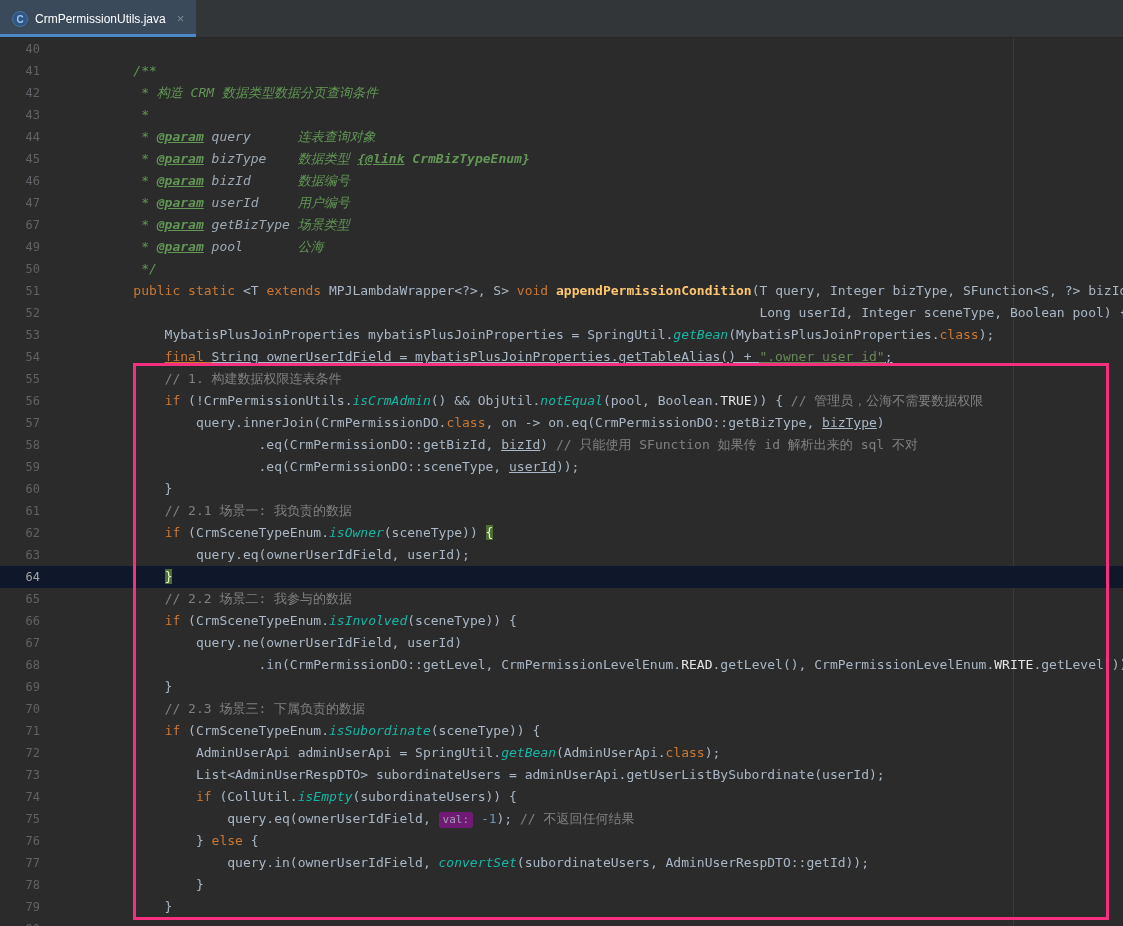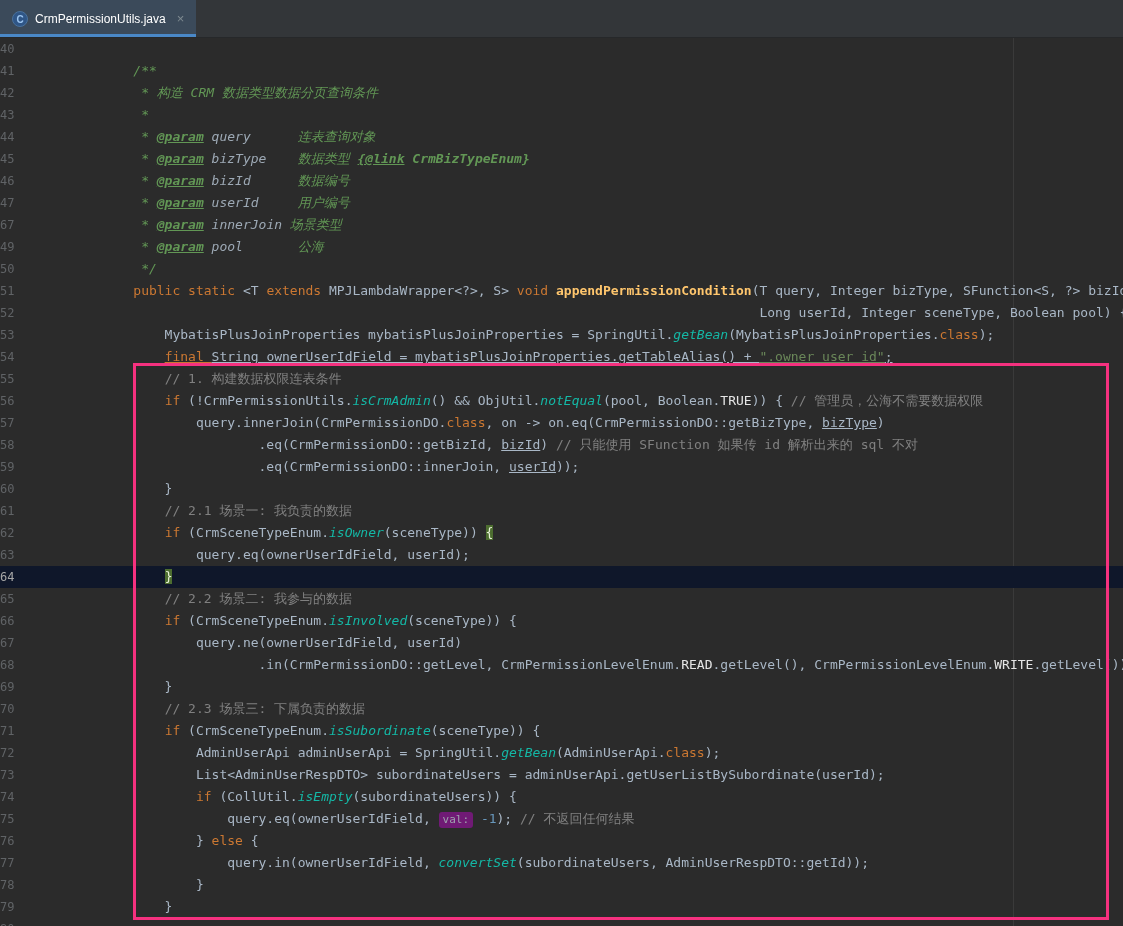--- a/index.html
+++ b/index.html
@@ -23,21 +23,21 @@
   }
   .tabtitle{color:#ffffff;font:12px "Liberation Sans",sans-serif;white-space:nowrap}
   .tabclose{color:#7F8B91;font:13px "Liberation Sans",sans-serif;padding-left:4px}
   
   .editor{position:absolute;top:38px;left:0;right:0;bottom:0;overflow:hidden}
   .guide{position:absolute;left:1013px;top:0;bottom:0;width:1px;background:#3A3A3A;z-index:0}
   #lines{position:relative;z-index:1}
   .line{display:flex;height:22px;line-height:22px;font-size:13px;white-space:pre}
   .line.cur{background:#0f172a}
   .line.cur .ln{color:#A6A6A6}
-  .ln{flex:none;width:40px;text-align:left;color:#606366;font-size:12px;user-select:none}
+  .ln{flex:none;width:40px;text-align:right;color:#606366;font-size:12px;user-select:none}
   .codeln{flex:none;white-space:pre;margin-left:62px}
   .tk{white-space:pre}
   .d{color:#A9B7C6}
   .k{color:#CC7832}
   .c{color:#808080}
   .doc{color:#629755;font-style:italic}
   .tag{color:#629755;font-weight:bold;font-style:italic;text-decoration:underline}
   .tagv{color:#629755;font-weight:bold;font-style:italic}
   .dp{color:#9DA9B5;font-style:italic}
   .m{color:#FFC66D;font-weight:bold}
@@ -72,32 +72,32 @@
   <div class="guide"></div>
   <div id="lines">
       <div class="line"><span class="ln">40</span><span class="codeln"></span></div>
       <div class="line"><span class="ln">41</span><span class="codeln"><span class="tk doc">    /**</span></span></div>
       <div class="line"><span class="ln">42</span><span class="codeln"><span class="tk doc">     * 构造 CRM 数据类型数据分页查询条件</span></span></div>
       <div class="line"><span class="ln">43</span><span class="codeln"><span class="tk doc">     *</span></span></div>
       <div class="line"><span class="ln">44</span><span class="codeln"><span class="tk doc">     * </span><span class="tk tag">@param</span><span class="tk doc"> </span><span class="tk dp">query</span><span class="tk doc">      连表查询对象</span></span></div>
       <div class="line"><span class="ln">45</span><span class="codeln"><span class="tk doc">     * </span><span class="tk tag">@param</span><span class="tk doc"> </span><span class="tk dp">bizType</span><span class="tk doc">    数据类型 </span><span class="tk tag">{@link</span><span class="tk doc"> </span><span class="tk tagv">CrmBizTypeEnum</span><span class="tk tagv">}</span></span></div>
       <div class="line"><span class="ln">46</span><span class="codeln"><span class="tk doc">     * </span><span class="tk tag">@param</span><span class="tk doc"> </span><span class="tk dp">bizId</span><span class="tk doc">      数据编号</span></span></div>
       <div class="line"><span class="ln">47</span><span class="codeln"><span class="tk doc">     * </span><span class="tk tag">@param</span><span class="tk doc"> </span><span class="tk dp">userId</span><span class="tk doc">     用户编号</span></span></div>
-      <div class="line"><span class="ln">67</span><span class="codeln"><span class="tk doc">     * </span><span class="tk tag">@param</span><span class="tk doc"> </span><span class="tk dp">innerJoin</span><span class="tk doc"> 场景类型</span></span></div>
+      <div class="line"><span class="ln">67</span><span class="codeln"><span class="tk doc">     * </span><span class="tk tag">@param</span><span class="tk doc"> </span><span class="tk dp">getBizType</span><span class="tk doc"> 场景类型</span></span></div>
       <div class="line"><span class="ln">49</span><span class="codeln"><span class="tk doc">     * </span><span class="tk tag">@param</span><span class="tk doc"> </span><span class="tk dp">pool</span><span class="tk doc">       公海</span></span></div>
       <div class="line"><span class="ln">50</span><span class="codeln"><span class="tk doc">     */</span></span></div>
       <div class="line"><span class="ln">51</span><span class="codeln"><span class="tk d">    </span><span class="tk k">public static </span><span class="tk d">&lt;T </span><span class="tk k">extends</span><span class="tk d"> MPJLambdaWrapper&lt;?&gt;, S&gt; </span><span class="tk k">void </span><span class="tk m">appendPermissionCondition</span><span class="tk d">(T query, Integer bizType, SFunction&lt;S, ?&gt; bizId,</span></span></div>
       <div class="line"><span class="ln">52</span><span class="codeln"><span class="tk d">                                                                                    Long userId, Integer sceneType, Boolean pool) {</span></span></div>
       <div class="line"><span class="ln">53</span><span class="codeln"><span class="tk d">        MybatisPlusJoinProperties mybatisPlusJoinProperties = SpringUtil.</span><span class="tk si">getBean</span><span class="tk d">(MybatisPlusJoinProperties.</span><span class="tk k">class</span><span class="tk d">);</span></span></div>
       <div class="line"><span class="ln">54</span><span class="codeln"><span class="tk d">        </span><span class="tk k u">final </span><span class="tk d u">String ownerUserIdField = mybatisPlusJoinProperties.getTableAlias() + </span><span class="tk s u">".owner_user_id"</span><span class="tk d u">;</span></span></div>
       <div class="line"><span class="ln">55</span><span class="codeln"><span class="tk d">        </span><span class="tk c">// 1. 构建数据权限连表条件</span></span></div>
       <div class="line"><span class="ln">56</span><span class="codeln"><span class="tk d">        </span><span class="tk k">if</span><span class="tk d"> (!CrmPermissionUtils.</span><span class="tk si">isCrmAdmin</span><span class="tk d">() &amp;&amp; ObjUtil.</span><span class="tk si">notEqual</span><span class="tk d">(pool, Boolean.</span><span class="tk sf">TRUE</span><span class="tk d">)) { </span><span class="tk c">// 管理员，公海不需要数据权限</span></span></div>
       <div class="line"><span class="ln">57</span><span class="codeln"><span class="tk d">            query.innerJoin(CrmPermissionDO.</span><span class="tk k">class</span><span class="tk d">, on -&gt; on.eq(CrmPermissionDO::getBizType, </span><span class="tk d u">bizType</span><span class="tk d">)</span></span></div>
       <div class="line"><span class="ln">58</span><span class="codeln"><span class="tk d">                    .eq(CrmPermissionDO::getBizId, </span><span class="tk d u">bizId</span><span class="tk d">) </span><span class="tk c">// 只能使用 SFunction 如果传 id 解析出来的 sql 不对</span></span></div>
-      <div class="line"><span class="ln">59</span><span class="codeln"><span class="tk d">                    .eq(CrmPermissionDO::innerJoin, </span><span class="tk d u">userId</span><span class="tk d">));</span></span></div>
+      <div class="line"><span class="ln">59</span><span class="codeln"><span class="tk d">                    .eq(CrmPermissionDO::sceneType, </span><span class="tk d u">userId</span><span class="tk d">));</span></span></div>
       <div class="line"><span class="ln">60</span><span class="codeln"><span class="tk d">        }</span></span></div>
       <div class="line"><span class="ln">61</span><span class="codeln"><span class="tk d">        </span><span class="tk c">// 2.1 场景一: 我负责的数据</span></span></div>
       <div class="line"><span class="ln">62</span><span class="codeln"><span class="tk d">        </span><span class="tk k">if</span><span class="tk d"> (CrmSceneTypeEnum.</span><span class="tk si">isOwner</span><span class="tk d">(sceneType)) </span><span class="tk d bh">{</span></span></div>
       <div class="line"><span class="ln">63</span><span class="codeln"><span class="tk d">            query.eq(ownerUserIdField, userId);</span></span></div>
       <div class="line cur"><span class="ln">64</span><span class="codeln"><span class="tk d">        </span><span class="tk d bh">}</span></span></div>
       <div class="line"><span class="ln">65</span><span class="codeln"><span class="tk d">        </span><span class="tk c">// 2.2 场景二: 我参与的数据</span></span></div>
       <div class="line"><span class="ln">66</span><span class="codeln"><span class="tk d">        </span><span class="tk k">if</span><span class="tk d"> (CrmSceneTypeEnum.</span><span class="tk si">isInvolved</span><span class="tk d">(sceneType)) {</span></span></div>
       <div class="line"><span class="ln">67</span><span class="codeln"><span class="tk d">            query.ne(ownerUserIdField, userId)</span></span></div>
       <div class="line"><span class="ln">68</span><span class="codeln"><span class="tk d">                    .in(CrmPermissionDO::getLevel, CrmPermissionLevelEnum.</span><span class="tk sf">READ</span><span class="tk d">.getLevel(), CrmPermissionLevelEnum.</span><span class="tk sf">WRITE</span><span class="tk d">.getLevel());</span></span></div>
       <div class="line"><span class="ln">69</span><span class="codeln"><span class="tk d">        }</span></span></div>

